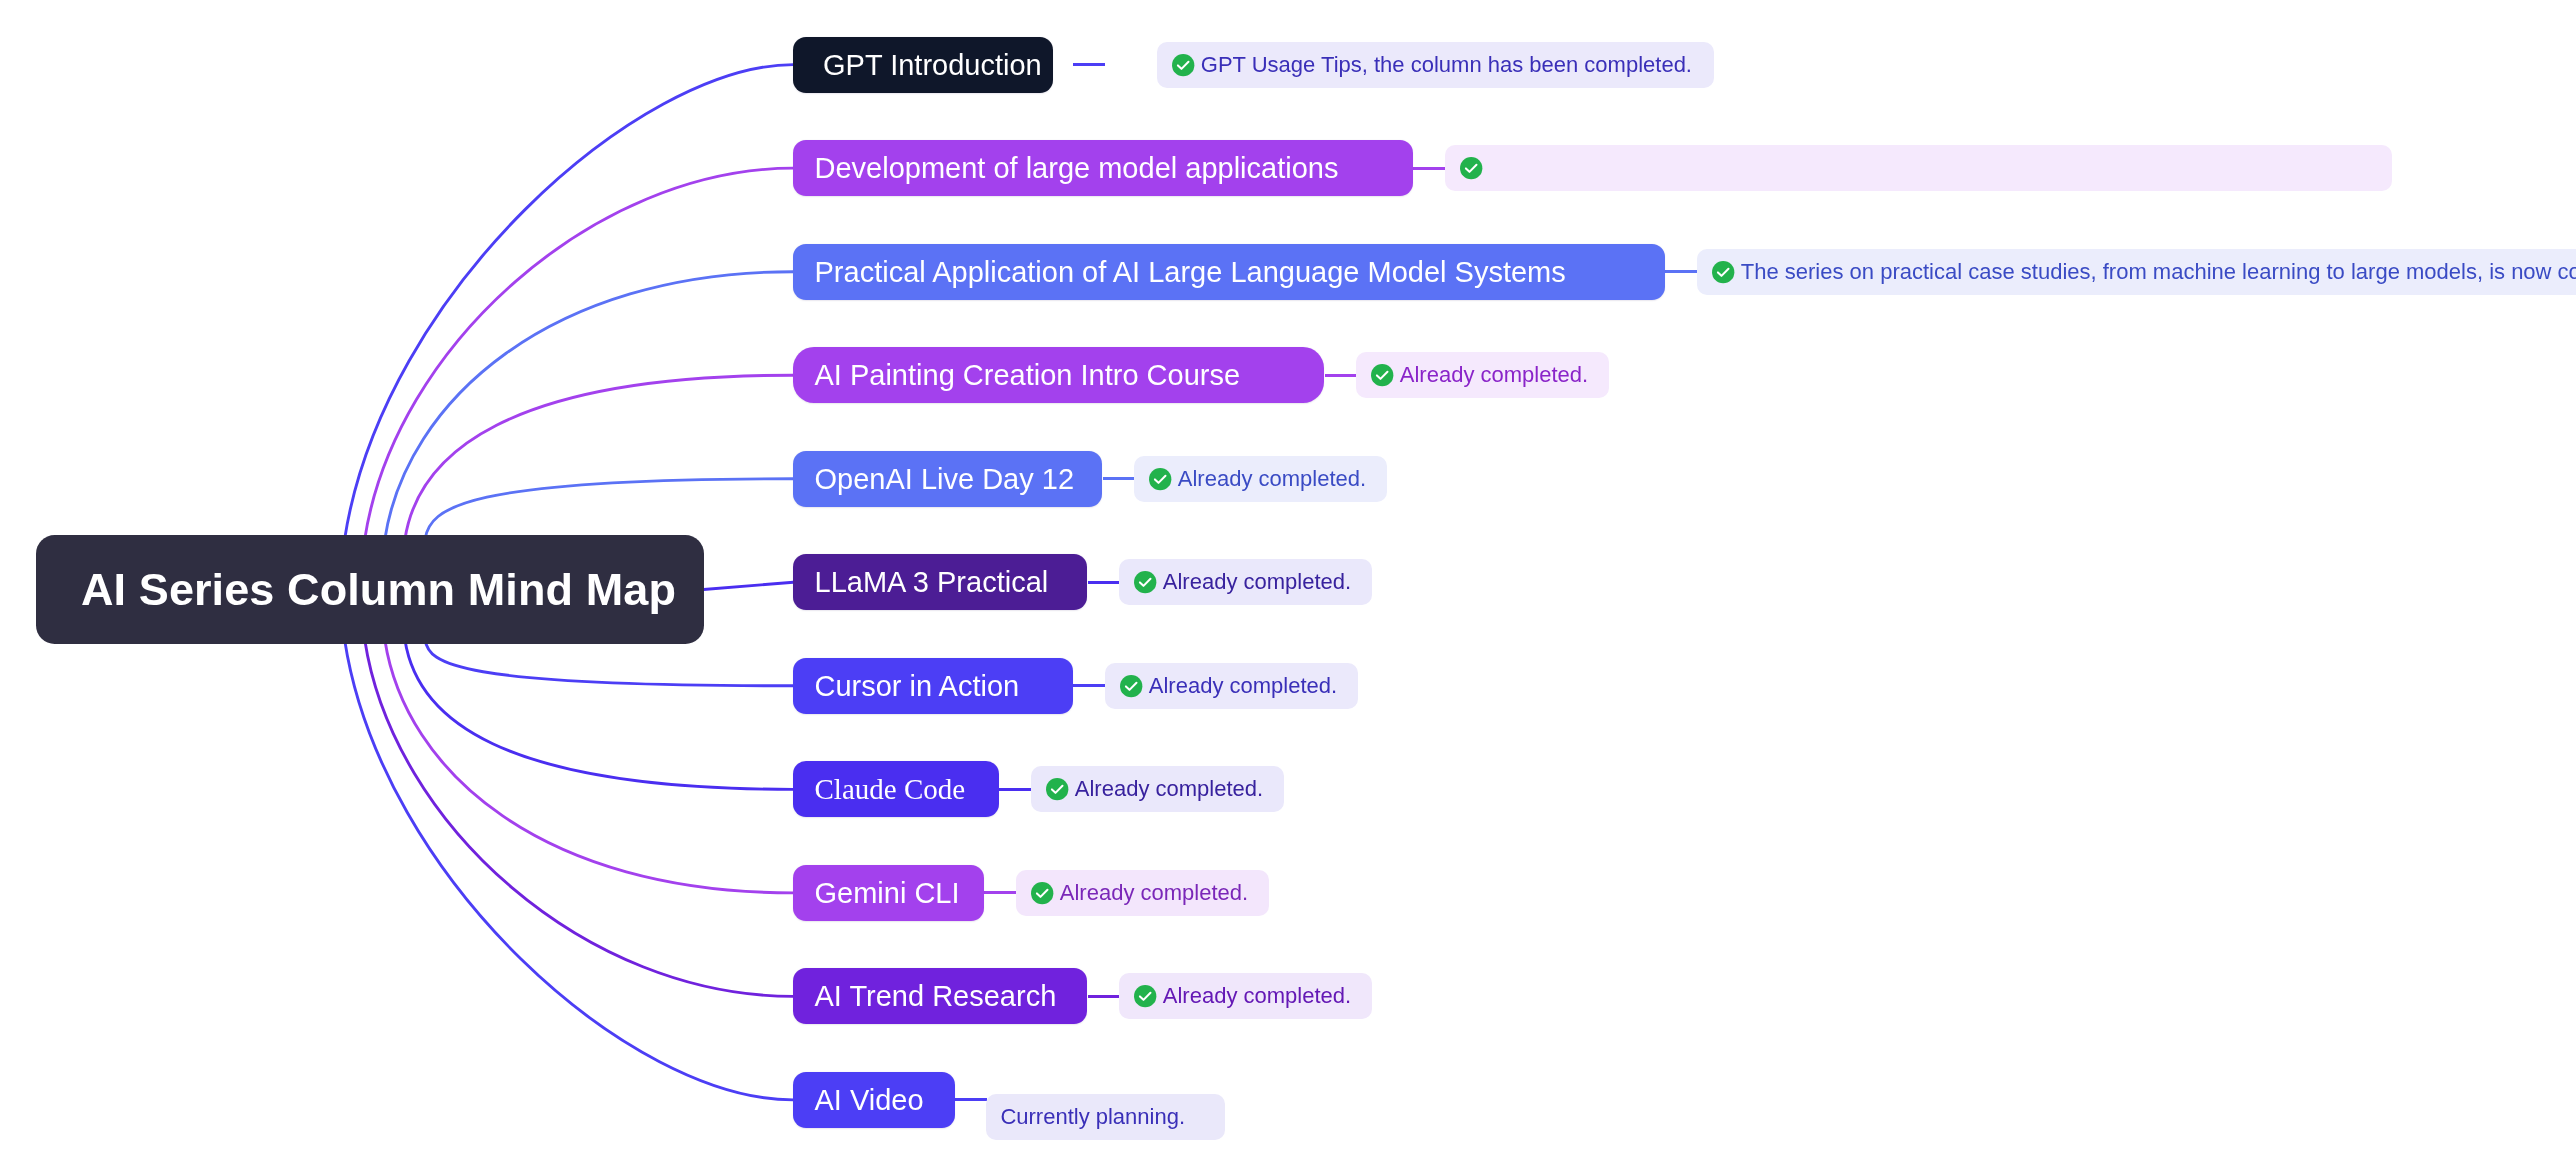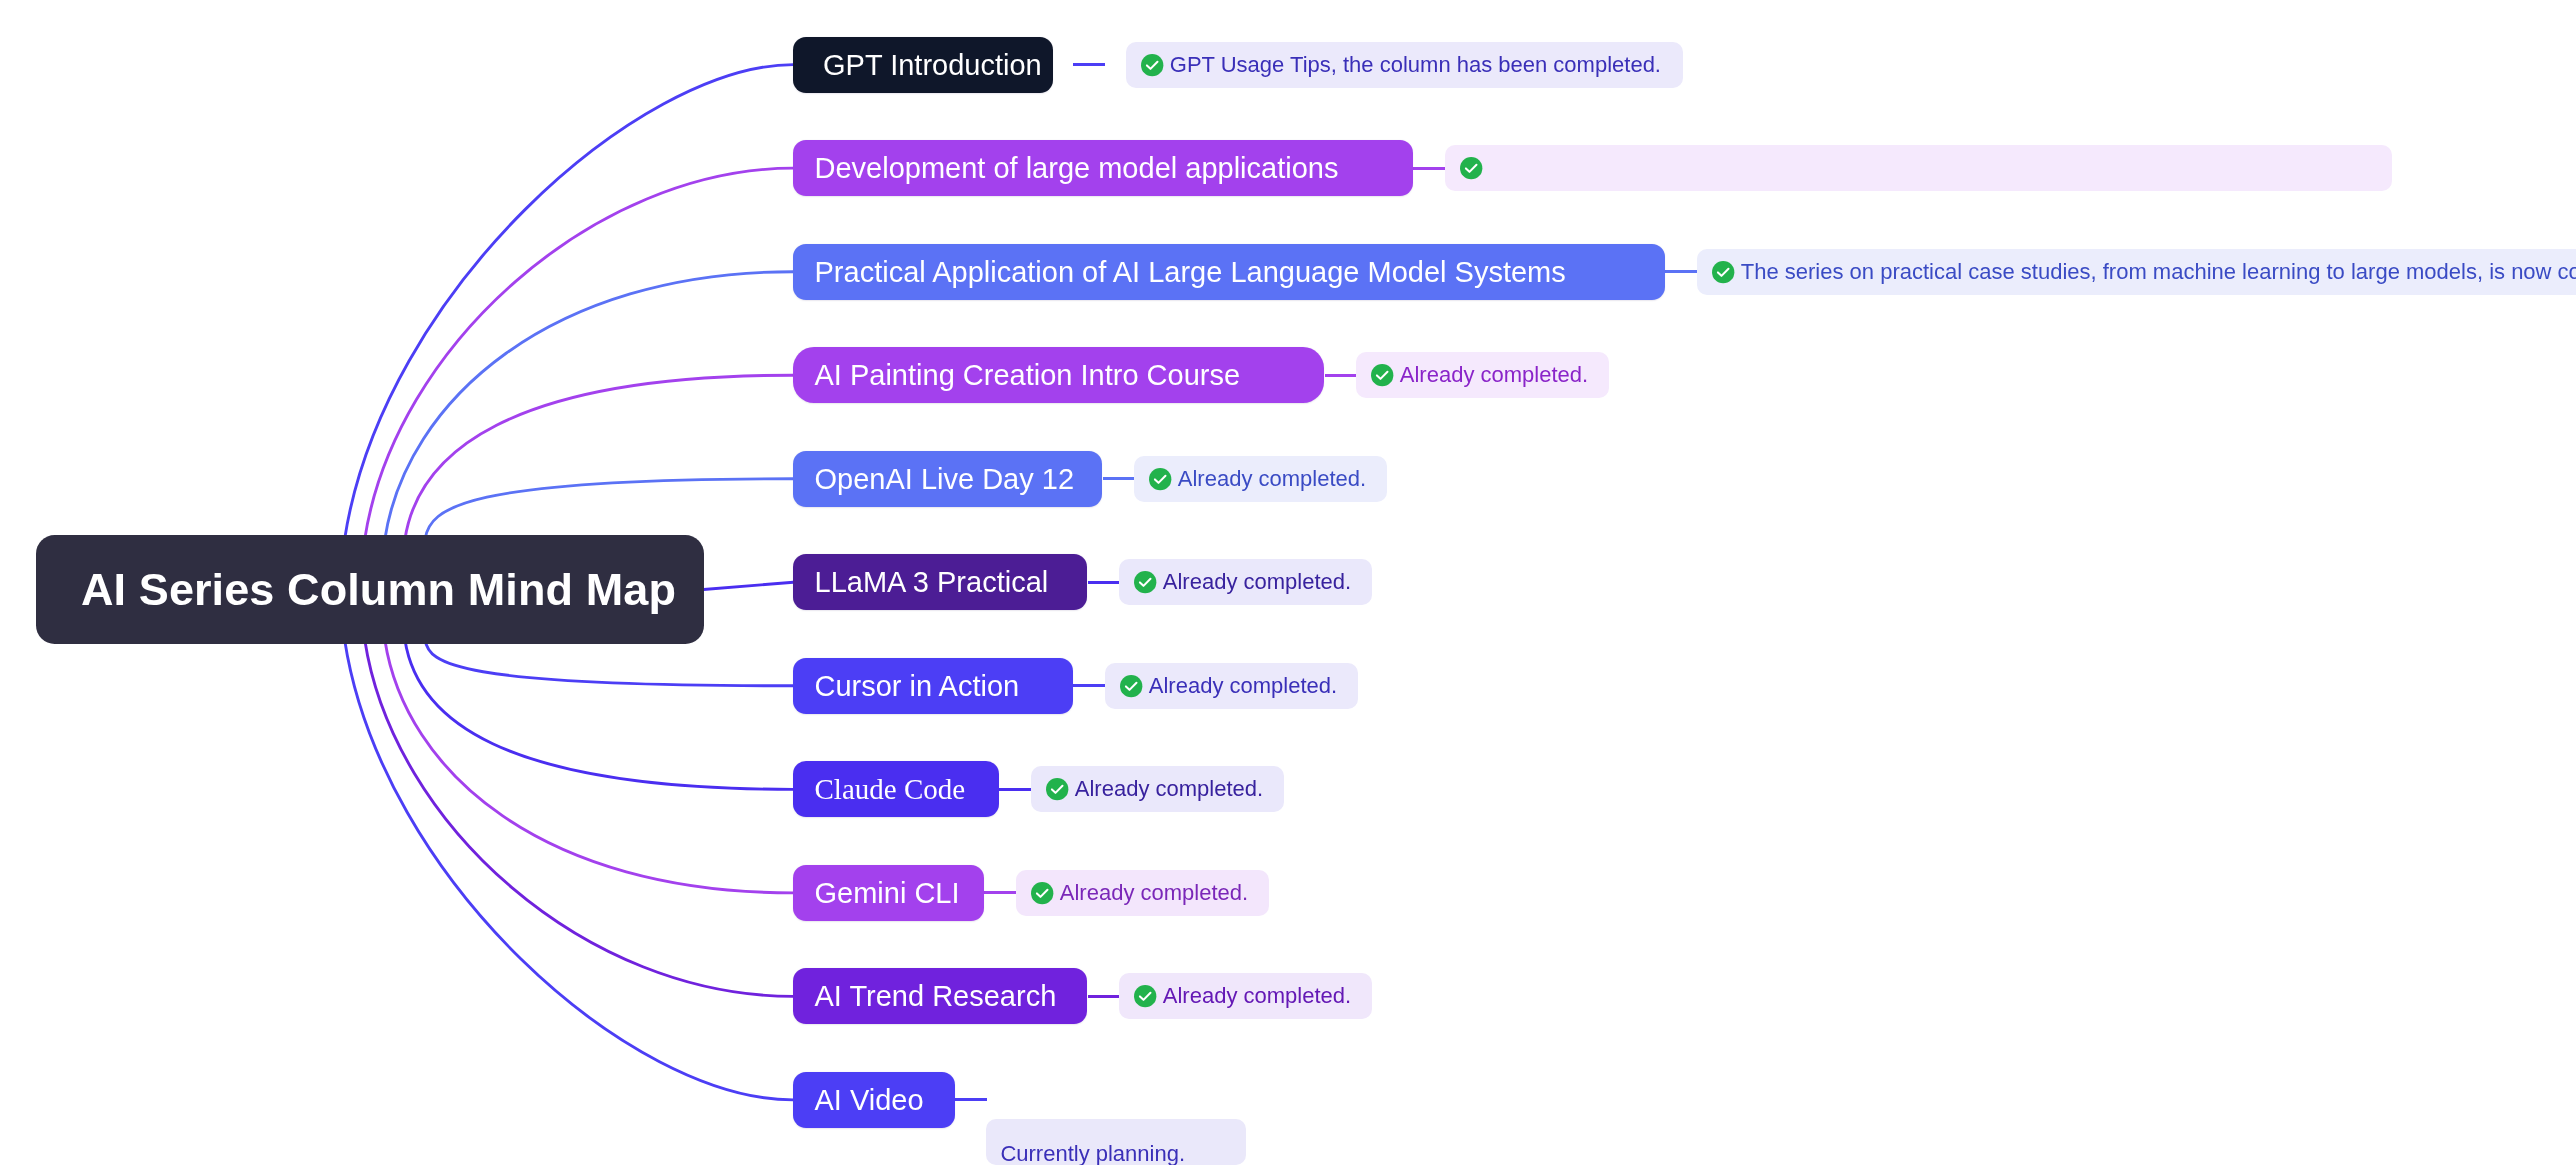--- a/index.html
+++ b/index.html
@@ -103,21 +103,21 @@
 
   <div class="root-node" id="root-node" style="left: 36px; top: 535px; width: 668px; height: 109px; background: rgb(47, 46, 65);">
     <span class="root-label">AI Series Column Mind Map</span>
   </div>
 
   <div id="branch-layer">
       <div class="topic" style="left: 793px; top: 37px; width: 260px; background: #0f172a; padding-left: 30px;">
         <span class="topic-label">GPT Introduction</span>
       </div>
       <div class="stub" style="left: 1073px; top: 63px; width: 32px; background: rgb(76, 62, 245);"></div>
-      <div class="status-pill" style="left: 1126px; top: 42px; width: 557px; background: rgb(235, 233, 251);">
+      <div class="status-pill" style="left: 1157px; top: 42px; width: 557px; background: rgb(235, 233, 251);">
         <svg class="check-icon" viewBox="0 0 24 24">
           <circle cx="12" cy="12" r="11" fill="#22b24c"></circle>
           <path d="M6.8 12.2 L10.3 15.6 L17.2 8.6" fill="none" stroke="#ffffff" stroke-width="2" stroke-linecap="round" stroke-linejoin="round"></path>
         </svg>
         <span class="status-text" style="color: rgb(58, 47, 184);">GPT Usage Tips, the column has been completed.</span>
       </div>
       <div class="topic" style="left: 793px; top: 140px; width: 620px; background: rgb(163, 65, 237);">
         <span class="topic-label">Development of large model applications</span>
       </div>
       <div class="stub" style="left: 1413px; top: 167px; width: 32px; background: rgb(163, 65, 237);"></div>
@@ -212,19 +212,19 @@
         <svg class="check-icon" viewBox="0 0 24 24">
           <circle cx="12" cy="12" r="11" fill="#22b24c"></circle>
           <path d="M6.8 12.2 L10.3 15.6 L17.2 8.6" fill="none" stroke="#ffffff" stroke-width="2" stroke-linecap="round" stroke-linejoin="round"></path>
         </svg>
         <span class="status-text" style="color: rgb(100, 24, 181);">Already completed.</span>
       </div>
       <div class="topic" style="left: 793px; top: 1072px; width: 162px; background: rgb(76, 62, 245); align-items: center;">
         <span class="topic-label">AI Video</span>
       </div>
       <div class="stub" style="left: 955px; top: 1098px; width: 32px; background: rgb(76, 62, 245);"></div>
-      <div class="status-pill" style="left: 986px; top: 1119px; width: 260px; background: rgb(234, 232, 250); align-items: flex-end;">
+      <div class="status-pill" style="left: 986px; top: 1094px; width: 239px; background: rgb(234, 232, 250);">
         <span class="status-text" style="color: rgb(58, 47, 184);">Currently planning.</span>
       </div>
     </div>
 
 </div>
 
 
 </body></html>

